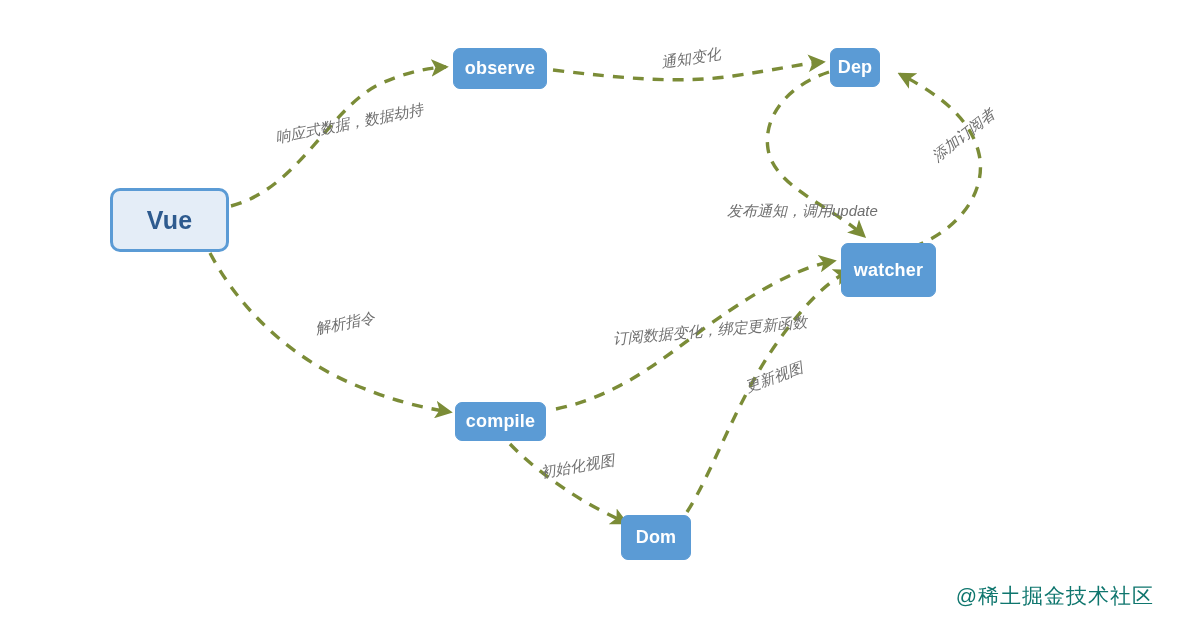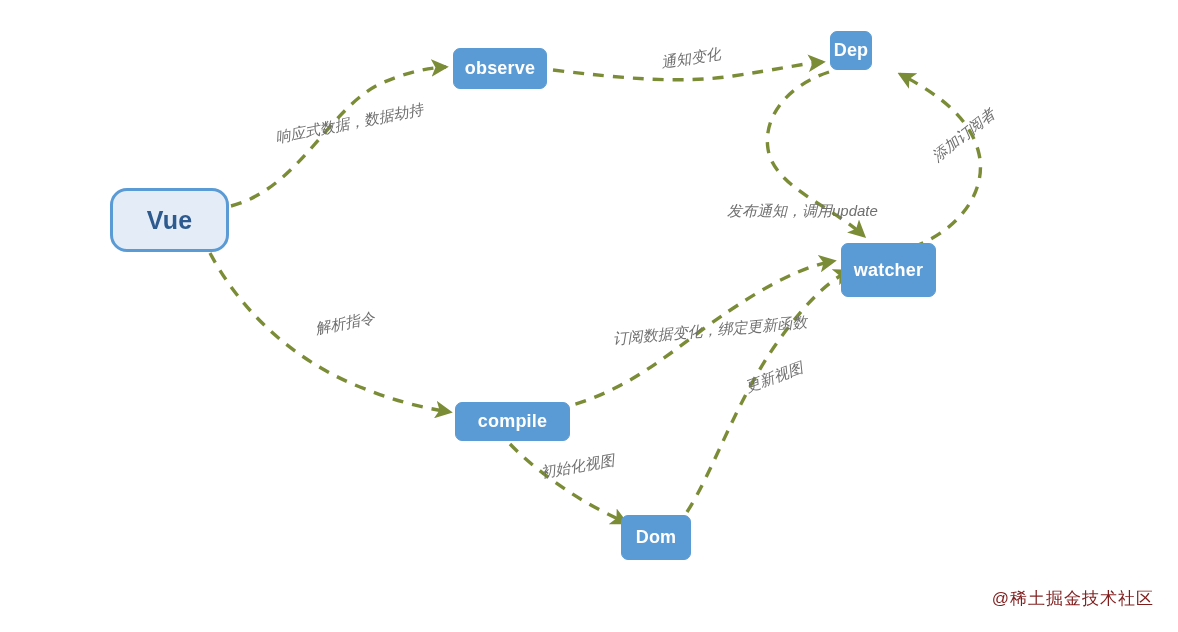--- a/index.html
+++ b/index.html
@@ -38,38 +38,38 @@
   .node-solid {
     background: #5b9bd5;
     color: #ffffff;
     border: 1px solid #5b9bd5;
     font-size: 18px;
   }
   .node-root {
     background: #e4edf7;
     color: #2e5b8f;
     border: 3px solid #5b9bd5;
-    border-radius: 17px;
+    border-radius: 10px;
     font-size: 25px;
   }
   .edge-label {
     position: absolute;
     color: #6f6f6f;
     font-style: italic;
     font-size: 15px;
     white-space: nowrap;
     user-select: none;
     line-height: 1;
   }
   .watermark {
     position: absolute;
     right: 24px;
     bottom: 22px;
-    color: #7f1d1d;
-    font-size: 17px;
+    color: #0f766e;
+    font-size: 21px;
     letter-spacing: 1px;
     user-select: none;
   }
 </style>
 </head>
 <body>
 
 <div id="canvas">
 
   <svg class="diagram" viewBox="0 0 1178 632">
@@ -92,29 +92,29 @@
   </svg>
 
   <div class="node node-root" style="left:110px; top:188px; width:119px; height:64px;">
     <span>Vue</span>
   </div>
 
   <div class="node node-solid" style="left:453px; top:48px; width:94px; height:41px;">
     <span>observe</span>
   </div>
 
-  <div class="node node-solid" style="left:830px; top:31px; width:42px; height:39px;">
+  <div class="node node-solid" style="left:830px; top:48px; width:50px; height:39px;">
     <span>Dep</span>
   </div>
 
   <div class="node node-solid" style="left:841px; top:243px; width:95px; height:54px;">
     <span>watcher</span>
   </div>
 
-  <div class="node node-solid" style="left:455px; top:402px; width:115px; height:39px;">
+  <div class="node node-solid" style="left:455px; top:402px; width:91px; height:39px;">
     <span>compile</span>
   </div>
 
   <div class="node node-solid" style="left:621px; top:515px; width:70px; height:45px;">
     <span>Dom</span>
   </div>
 
   <div class="edge-label" style="left:274px; top:130px; transform:rotate(-11deg); transform-origin:left top;">响应式数据，数据劫持</div>
 
   <div class="edge-label" style="left:660px; top:55px; transform:rotate(-9deg); transform-origin:left top;">通知变化</div>

